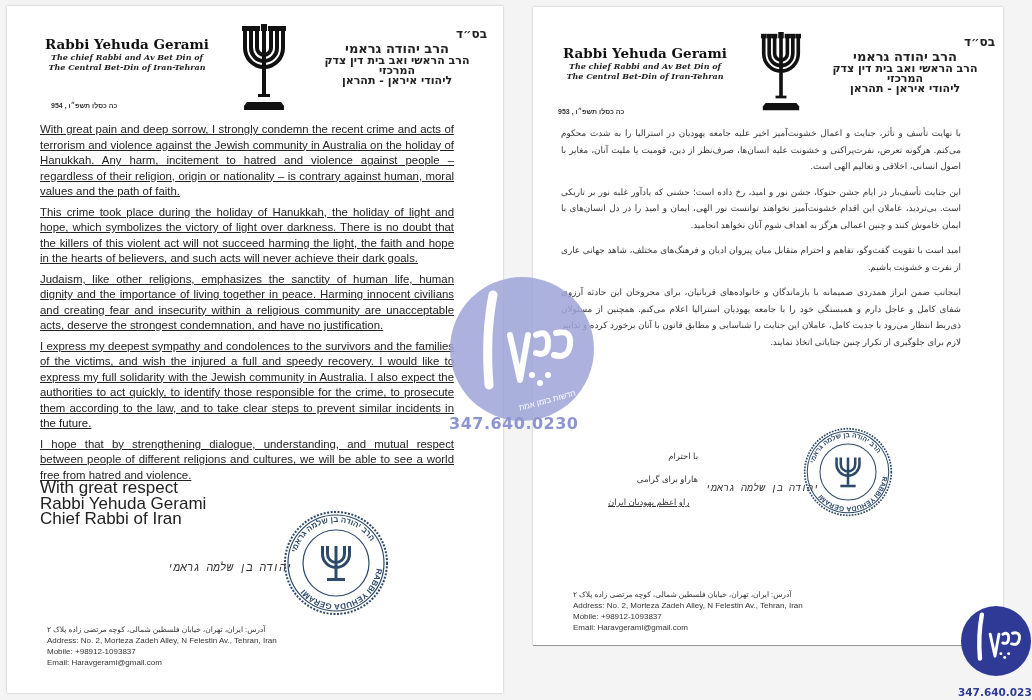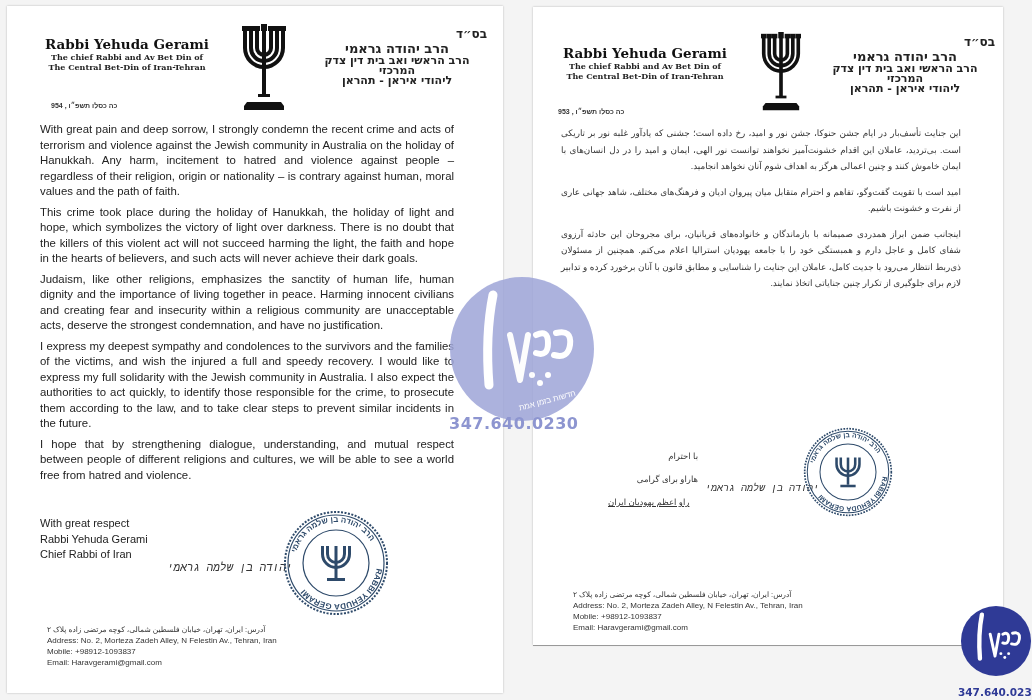--- a/index.html
+++ b/index.html
@@ -11,34 +11,34 @@
   }
   .page {
     position:absolute; background:#fff;
     box-shadow:0 0 2px rgba(0,0,0,0.25);
   }
   #page-left { left:7px; top:6px; width:496px; height:687px; }
   #page-right { left:533px; top:7px; width:470px; height:638px; }
 
   .hdr-en { position:absolute; text-align:center; font-family:"DejaVu Serif", serif; }
   .hdr-en .name { font-weight:bold; font-size:13.5px; color:#111; }
-  .hdr-en .sub { font-weight:bold; font-size:8px; line-height:10px; color:#222; }
+  .hdr-en .sub { font-weight:bold; font-size:8px; line-height:10px; color:#222;font-style:italic; }
   .hdr-he { position:absolute; text-align:center; direction:rtl; font-family:"DejaVu Sans", sans-serif; }
   .hdr-he .bsd { position:absolute; font-size:12px; font-weight:bold; }
   .hdr-he .name { font-weight:bold; font-size:13px; }
   .hdr-he .sub { font-weight:bold; font-size:11px; line-height:10px; }
   .date { position:absolute; font-size:7px; font-weight:bold; direction:rtl; color:#333; }
   .menorah { position:absolute; }
 
   .body-en { position:absolute; font-size:11.4px; line-height:15.5px; text-align:justify; color:#222; }
-  .body-en p { margin:0 0 5px 0; }
+  .body-en p { margin:0 0 5px 0;text-decoration:underline; }
   .body-fa { position:absolute; font-size:8.8px; line-height:16.5px; text-align:justify; direction:rtl; color:#333; }
   .body-fa p { margin:0 0 9px 0; }
 
-  .sign-en { position:absolute; font-size:11px; line-height:15.5px;margin-top:36px; }
+  .sign-en { position:absolute; font-size:17px; line-height:15.5px; }
   .sign-fa { position:absolute; direction:rtl; font-size:8.5px; line-height:23px; color:#333; }
   .signature { position:absolute; font-family:Liberation Mono, monospace; font-style:italic; font-size:11px; color:#333; direction:rtl;text-align:center; }
 
   .footer { position:absolute; text-align:left; font-size:8px; line-height:11px; color:#333;padding-left:40px; }
   .footer .fa { direction:rtl; font-size:7.5px; }
 
   .seal { position:absolute; }
   .watermark { position:absolute; }
   .phone-wm { position:absolute; font-family:"DejaVu Sans", sans-serif; font-weight:bold; color:#8d95d0; letter-spacing:0.5px; }
   .phone-corner { position:absolute; font-family:"DejaVu Sans", sans-serif; font-weight:bold; color:#2f3a96; font-size:10.5px; }
@@ -143,20 +143,21 @@
   </svg>
   <div class="hdr-he" style="left:282px; top:32px; width:180px;">
     <div class="bsd" style="right:0; top:-4px;">בס״ד</div>
     <div class="name" style="margin-top:10px;">הרב יהודה גראמי</div>
     <div class="sub">הרב הראשי ואב בית דין צדק המרכזי</div>
     <div class="sub">ליהודי איראן - תהראן</div>
   </div>
   <div class="date" style="left:25px; top:101px;">כה כסלו תשפ״ו , 953</div>
 
   <div class="body-fa" style="left:28px; top:118px; width:400px;">
+    <p>با نهایت تأسف و تأثر، جنایت و اعمال خشونت‌آمیز اخیر علیه جامعه یهودیان در استرالیا را به شدت محکوم می‌کنم. هرگونه تعرض، نفرت‌پراکنی و خشونت علیه انسان‌ها، صرف‌نظر از دین، قومیت یا ملیت آنان، مغایر با اصول انسانی، اخلاقی و تعالیم الهی است.</p>
     <p>این جنایت تأسف‌بار در ایام جشن حنوکا، جشن نور و امید، رخ داده است؛ جشنی که یادآور غلبه نور بر تاریکی است. بی‌تردید، عاملان این اقدام خشونت‌آمیز نخواهند توانست نور الهی، ایمان و امید را در دل انسان‌های با ایمان خاموش کنند و چنین اعمالی هرگز به اهداف شوم آنان نخواهد انجامید.</p>
     <p>امید است با تقویت گفت‌وگو، تفاهم و احترام متقابل میان پیروان ادیان و فرهنگ‌های مختلف، شاهد جهانی عاری از نفرت و خشونت باشیم.</p>
     <p>اینجانب ضمن ابراز همدردی صمیمانه با بازماندگان و خانواده‌های قربانیان، برای مجروحان این حادثه آرزوی شفای کامل و عاجل دارم و همبستگی خود را با جامعه یهودیان استرالیا اعلام می‌کنم. همچنین از مسئولان ذی‌ربط انتظار می‌رود با جدیت کامل، عاملان این جنایت را شناسایی و مطابق قانون با آنان برخورد کرده و تدابیر لازم برای جلوگیری از تکرار چنین جنایاتی اتخاذ نمایند.</p>
   </div>
 
   <div class="sign-fa" style="left:55px; top:438px; width:110px; text-align:left;">
     <div style="text-align:right; width:60px;">با احترام</div>
     <div style="text-align:right; width:70px;">هاراو برای گرامی</div>
     <div style="text-align:left; width:90px;text-decoration:underline;">راو اعظم یهودیان ایران</div>
   </div>

